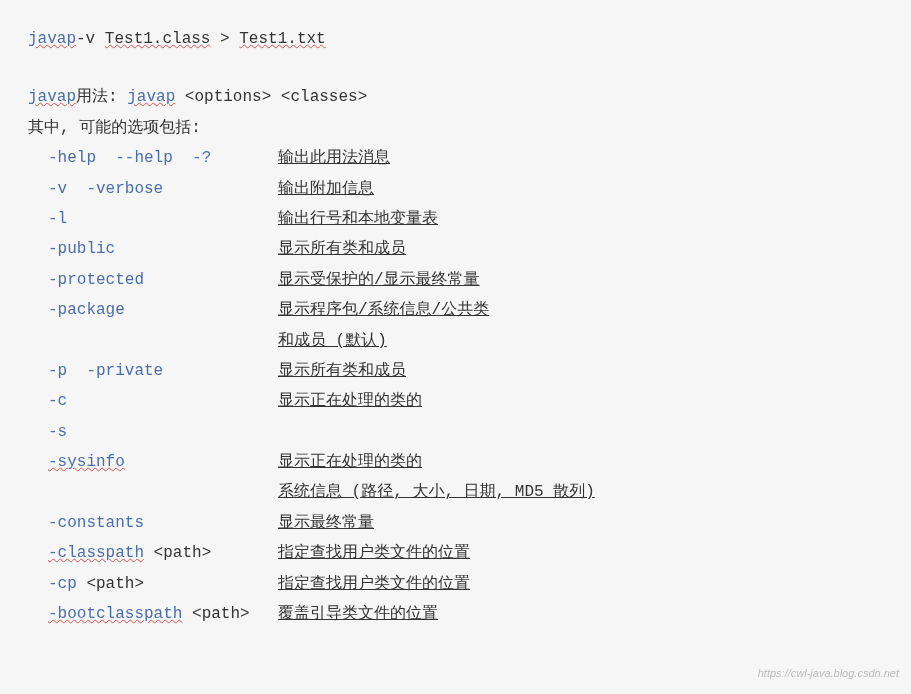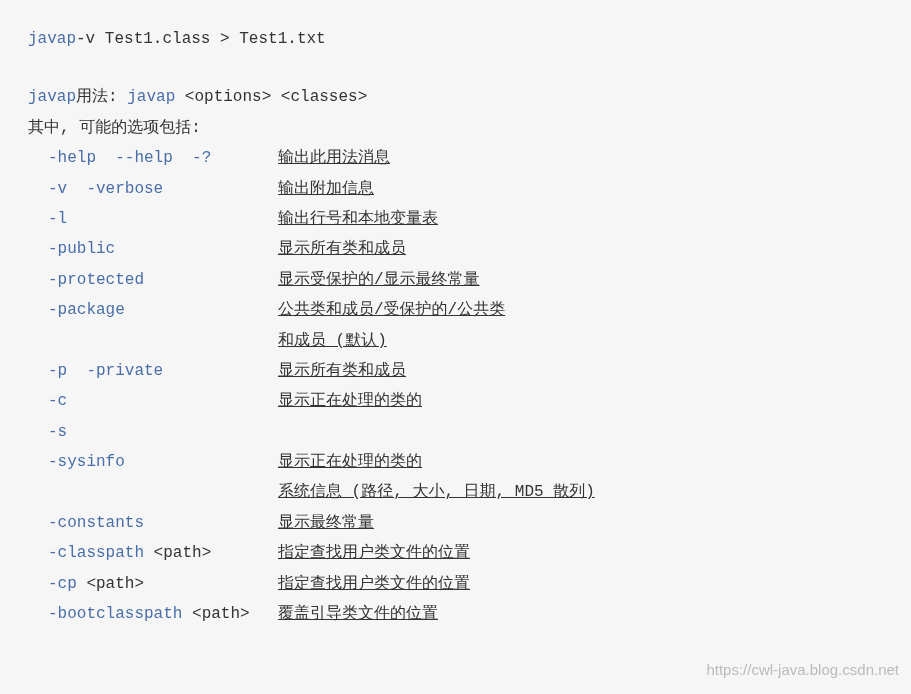--- a/index.html
+++ b/index.html
@@ -28,34 +28,36 @@
     .option-col {
       width: 250px;
       padding-left: 20px;
       white-space: pre;
     }
     .desc-col {
       flex: 1;
       text-decoration: underline;
     }
     .underline-red {
+      text-decoration: underline;
       text-decoration-style: wavy;
       text-decoration-color: #d9534f;
       text-decoration-thickness: 1px;
     }
     .cmd-line {
       margin-bottom: 28px;
     }
     .watermark {
       position: absolute;
       right: 12px;
       bottom: 10px;
-      font-size: 15px;
+      font-size: 11px;
       color: #bbb;
       font-family: Arial, sans-serif;
+      font-style: italic;
     }
   </style>
 </head>
 <body>
 
 <div class="cmd-line">
   <span class="blue underline-red">javap</span><span>-v </span><span class="underline-red">Test1.class</span><span> &gt; </span><span class="underline-red">Test1.txt</span>
 </div>
 
 <div>
@@ -80,21 +82,21 @@
     <div class="row">
       <div class="option-col"><span class="blue">-public</span></div>
       <div class="desc-col">显示所有类和成员</div>
     </div>
     <div class="row">
       <div class="option-col"><span class="blue">-protected</span></div>
       <div class="desc-col">显示受保护的/显示最终常量</div>
     </div>
     <div class="row">
       <div class="option-col"><span class="blue">-package</span></div>
-      <div class="desc-col">公共类和成员/受保护的/公共类</div>
+      <div class="desc-col">显示程序包/系统信息/公共类</div>
     </div>
     <div class="row">
       <div class="option-col"></div>
       <div class="desc-col">和成员 (默认)</div>
     </div>
     <div class="row">
       <div class="option-col"><span class="blue">-p  -private</span></div>
       <div class="desc-col">显示所有类和成员</div>
     </div>
     <div class="row">

